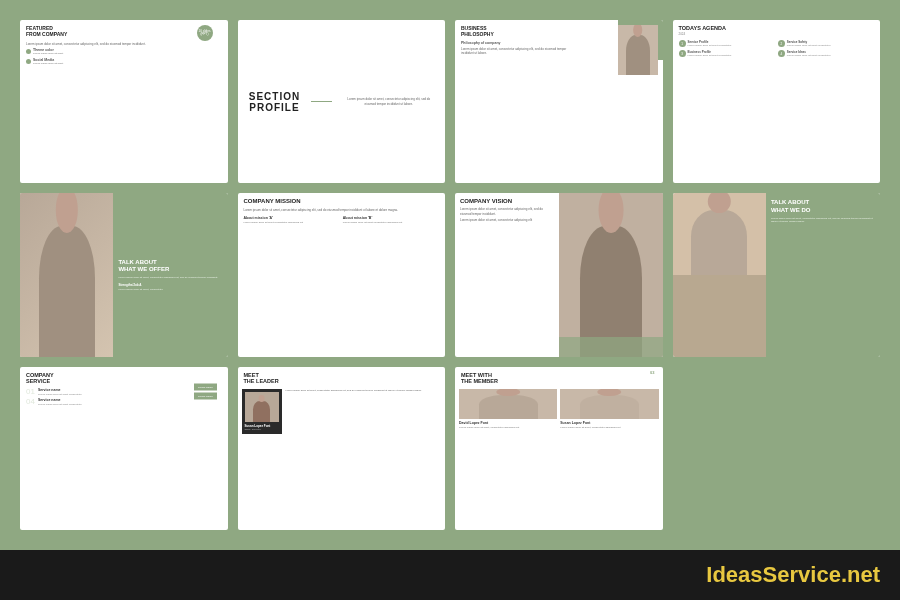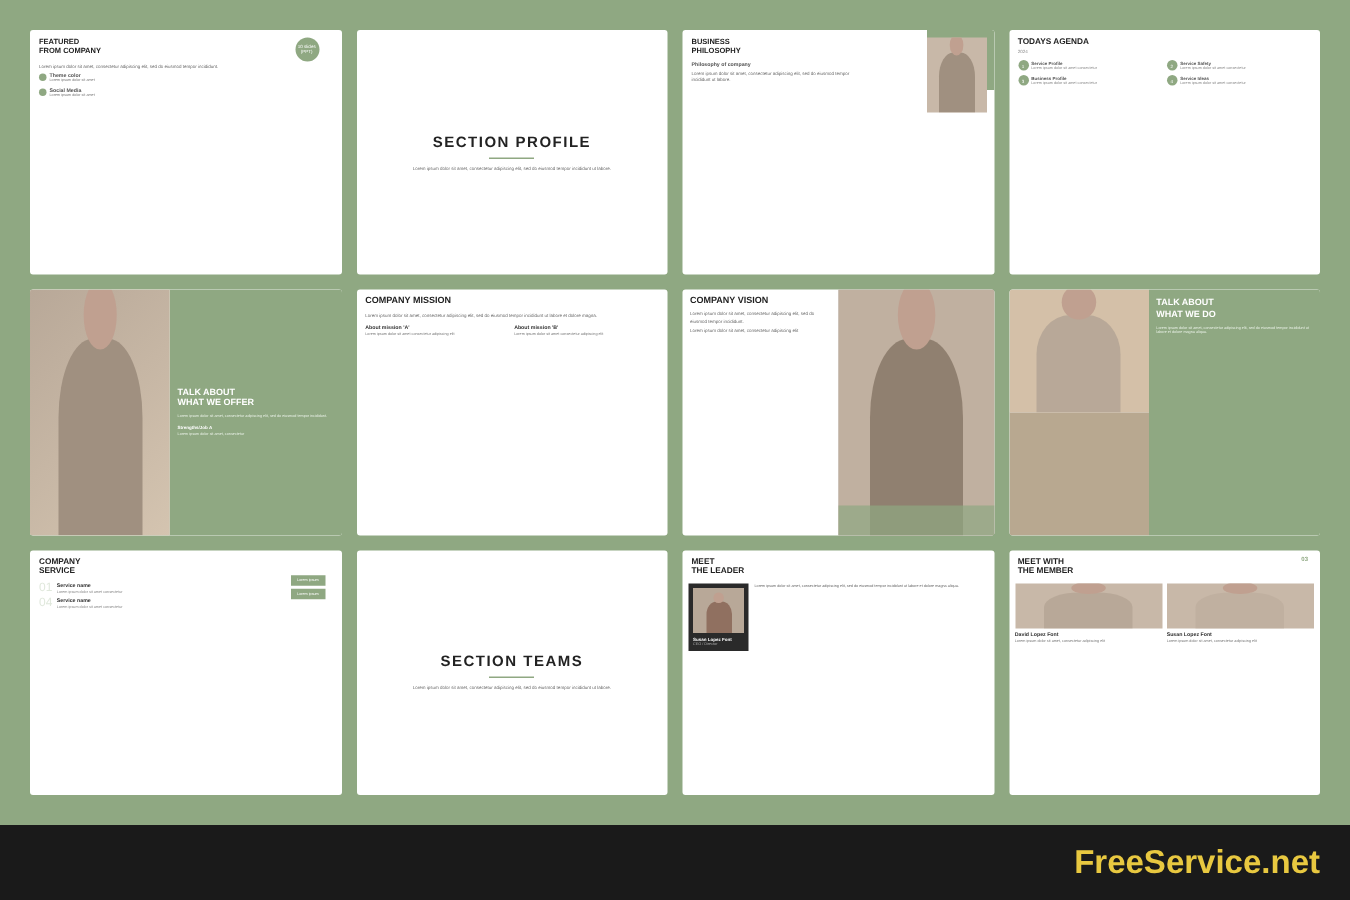--- a/index.html
+++ b/index.html
@@ -114,21 +114,21 @@
       color: #555;
     }
     .slide-1 .item-desc {
       font-size: 2.5px;
       color: #777;
     }
 
     
     .slide-2 {
       display: flex;
-      flex-direction: column;
+      flex-direction: row;
       align-items: center;
       justify-content: center;
     }
     .slide-2 .big-title {
       font-size: 10px;
       font-weight: bold;
       color: #222;
       text-transform: uppercase;
       text-align: center;
       letter-spacing: 1px;
@@ -766,25 +766,20 @@
       <div class="service-item">
         <div class="service-num">04</div>
         <div>
           <div class="service-label">Service name</div>
           <div class="service-desc">Lorem ipsum dolor sit amet consectetur</div>
         </div>
       </div>
     </div>
   </div>
 
-  <div class="slide slide-10">
-    <div class="big-title">SECTION TEAMS</div>
-    <div class="divider"></div>
-    <div class="sub-text">Lorem ipsum dolor sit amet, consectetur adipiscing elit, sed do eiusmod tempor incididunt ut labore.</div>
-  </div>
 
   <div class="slide slide-11">
     <div class="slide-header">
       <div class="slide-title">MEET<br>THE LEADER</div>
     </div>
     <div class="slide-11-body">
       <div class="profile-card">
         <div class="profile-img">
           <div class="person-silhouette">
             <div class="person-body" style="background:#907060;width:50%;height:70%;">
@@ -829,15 +824,15 @@
         <div class="member-name">Susan Lopez Font</div>
         <div class="member-desc">Lorem ipsum dolor sit amet, consectetur adipiscing elit</div>
       </div>
     </div>
   </div>
 
 </div>
 
 <div class="watermark-bar">
   <div class="watermark-text">
-    <span>Free</span><span style="color:#e8c840;">Service</span><span>.net</span>
+    <span>Ideas</span><span style="color:#e8c840;">Service</span><span>.net</span>
   </div>
 </div>
 
 </body></html>

